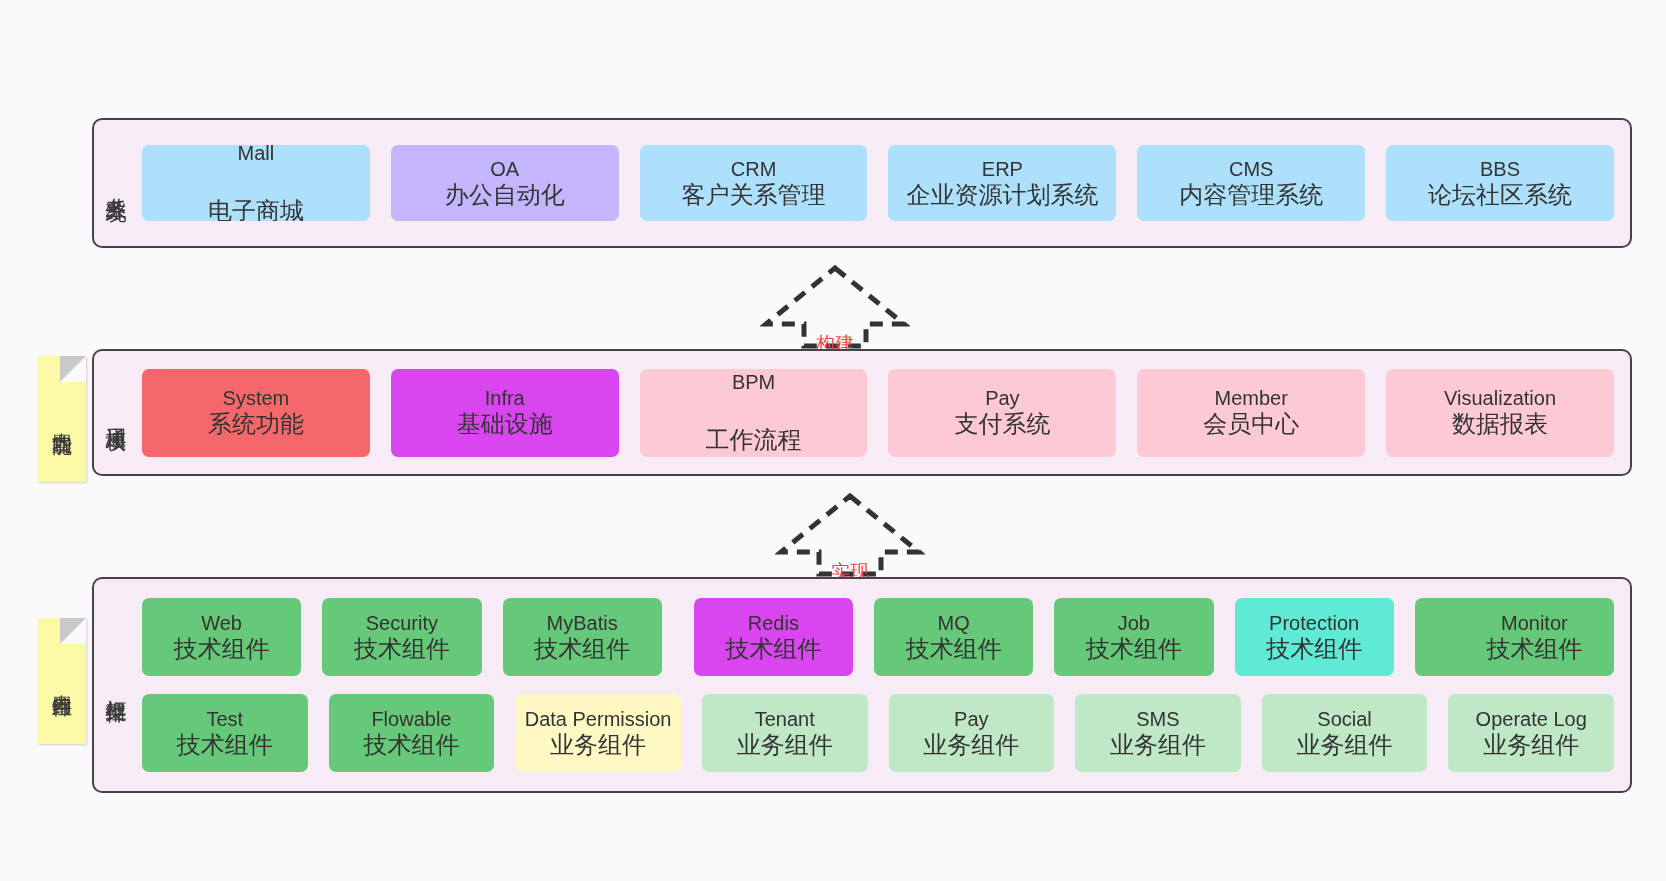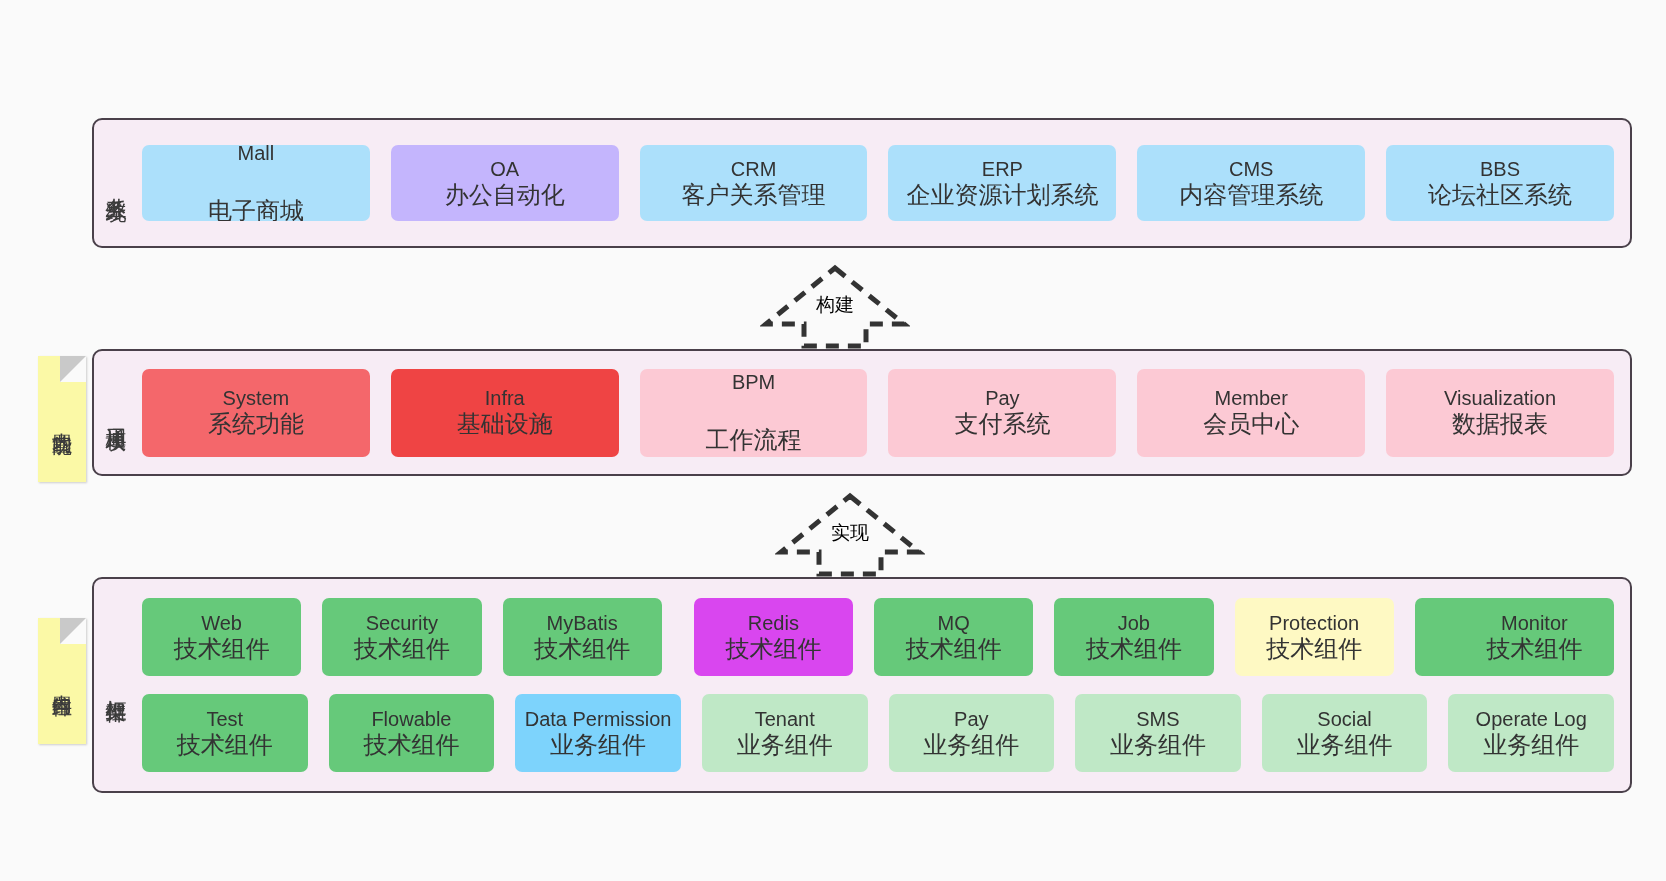--- a/index.html
+++ b/index.html
@@ -116,24 +116,25 @@
   
   .connector {
     position: absolute;
   }
   .connector svg { display: block; }
   .connector .conn-label {
     position: absolute;
     left: 50%;
     transform: translateX(-50%);
     font-size: 19px;
-    color: #000000;
+    color: #ef4444;
     background: transparent;
     white-space: nowrap;
     user-select: none;
+    margin-top: 39px;
   }
 </style>
 </head>
 <body style="background: rgb(250, 250, 250);">
 
 <div id="canvas">
 
   <div class="layer" id="layer-business" style="left: 92px; top: 118px; width: 1540px; height: 130px; background: rgb(247, 236, 245); border-color: rgb(74, 64, 74);">
     <div class="layer-caption">业务系统</div>
     <div class="layer-body">
@@ -187,21 +188,21 @@
   <div class="layer" id="layer-modules" style="left: 92px; top: 349px; width: 1540px; height: 127px; background: rgb(247, 236, 245); border-color: rgb(74, 64, 74);">
     <div class="layer-caption">通用模块</div>
     <div class="layer-body">
       <div class="row">
 
         <div class="card h-mod" style="background: rgb(244, 103, 107);">
           <span class="t1">System</span>
           <span class="t2">系统功能</span>
         </div>
 
-        <div class="card h-mod" style="background: #ef4444;">
+        <div class="card h-mod" style="background: #d946ef;">
           <span class="t1">Infra</span>
           <span class="t2">基础设施</span>
         </div>
 
         <div class="card h-mod" style="background: rgb(252, 201, 212); gap: 32px;">
           <span class="t1">BPM</span>
           <span class="t2">工作流程</span>
         </div>
 
         <div class="card h-mod" style="background: rgb(252, 201, 212);">
@@ -256,40 +257,40 @@
           <span class="t2">技术组件</span>
         </div>
         <div class="card h-frame" style="background: rgb(102, 201, 122);">
           <span class="t1">MQ</span>
           <span class="t2">技术组件</span>
         </div>
         <div class="card h-frame" style="background: rgb(102, 201, 122);">
           <span class="t1">Job</span>
           <span class="t2">技术组件</span>
         </div>
-        <div class="card h-frame" style="background: #fef9c3;">
+        <div class="card h-frame" style="background: #5eead4;">
           <span class="t1">Protection</span>
           <span class="t2">技术组件</span>
         </div>
         <div class="card h-frame" style="background: rgb(102, 201, 122); padding-left: 40px;">
           <span class="t1">Monitor</span>
           <span class="t2">技术组件</span>
         </div>
       </div>
 
       <div class="row">
         <div class="card h-frame" style="background: rgb(102, 201, 122);">
           <span class="t1">Test</span>
           <span class="t2">技术组件</span>
         </div>
         <div class="card h-frame" style="background: rgb(102, 201, 122);">
           <span class="t1">Flowable</span>
           <span class="t2">技术组件</span>
         </div>
-        <div class="card h-frame" style="background: #7dd3fc;">
+        <div class="card h-frame" style="background: #fef9c3;">
           <span class="t1">Data Permission</span>
           <span class="t2">业务组件</span>
         </div>
         <div class="card h-frame" style="background: rgb(191, 232, 198);">
           <span class="t1">Tenant</span>
           <span class="t2">业务组件</span>
         </div>
         <div class="card h-frame" style="background: rgb(191, 232, 198);">
           <span class="t1">Pay</span>
           <span class="t2">业务组件</span>

